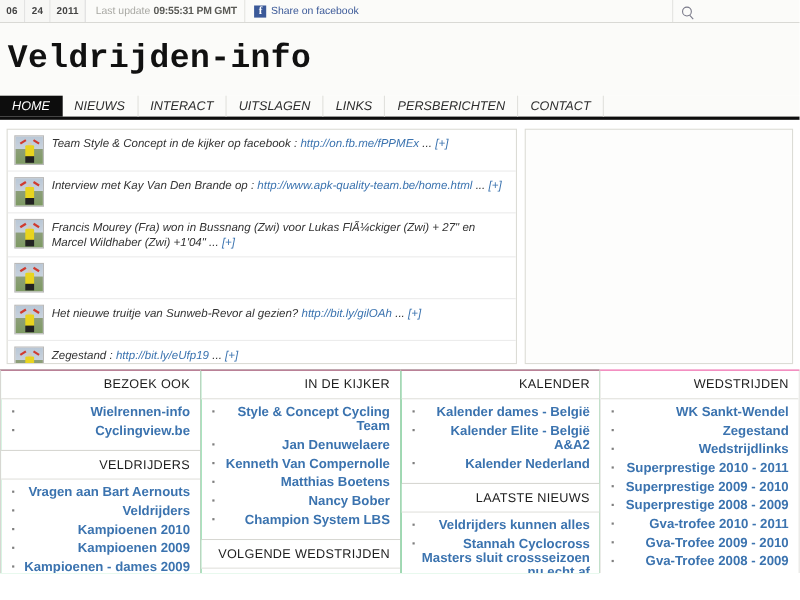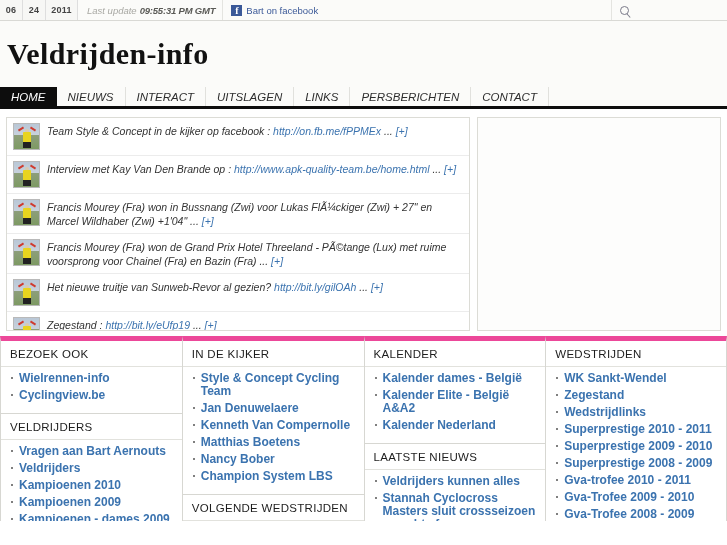--- a/index.html
+++ b/index.html
@@ -35,21 +35,20 @@
     letter-spacing: .2px;
   }
   .date-cell.year { min-width: 32px; }
   .lastupdate {
     display: flex;
     align-items: center;
     padding: 0 7px 0 9px;
     font-size: 9.5px;
     color: #9a9a95;
     white-space: nowrap;
-    font-style: italic;
   }
   .lastupdate .lbl { color: #a8a8a3; margin-right: 3px; }
   .lastupdate .tm { color: #5a5a56; font-weight: bold; letter-spacing: -0.2px;}
   .fbshare {
     display: flex;
     align-items: center;
     gap: 4px;
     padding: 0 8px;
     border-left: 1px solid #e4e4e0;
     white-space: nowrap;
@@ -89,21 +88,21 @@
 
   
   .header {
     height: 66px;
     display: flex;
     align-items: center;
     padding-left: 7px;
     background: #fbfbf9;
   }
   .sitetitle {
-    font-family: Liberation Serif, serif;
+    font-family: Liberation Mono, monospace;
     font-size: 30px;
     font-weight: bold;
     color: #111;
     letter-spacing: .4px;
   }
 
   
   .nav {
     display: flex;
     align-items: stretch;
@@ -212,23 +211,24 @@
   
   .columns {
     display: flex;
     padding: 5px 0 0 0;
     gap: 0;
     height: 190px;
   }
   .col {
     width: 181.75px;
     border-left: 1px solid #d7d7d2;
-    border-top: 5px solid #ec4899;
+    border-top: 1px solid #ec4899;
     background: #22c55e;
     overflow: hidden;
+    text-align: right;
   }
   .col:last-child { border-right: 1px solid #d7d7d2; }
   .widget { border-bottom: 1px solid #d7d7d2; background:#fff; }
   .widget-title {
     padding: 7px 9px 6px 9px;
     font-size: 11.5px;
     color: #1d1d1d;
     letter-spacing: .3px;
     border-bottom: 1px solid #e2e2dd;
     background: #fff;
@@ -259,21 +259,21 @@
 <div class="topbar">
   <div class="date-cell">06</div>
   <div class="date-cell">24</div>
   <div class="date-cell year">2011</div>
   <div class="lastupdate">
     <span class="lbl">Last update</span>
     <span class="tm">09:55:31 PM GMT</span>
   </div>
   <div class="fbshare">
     <span class="fb-glyph">f</span>
-    <span class="fbtext">Bart on facebook</span>
+    <span class="fbtext">Share on facebook</span>
   </div>
   <div class="topbar-spacer"></div>
   <div class="searchbox">
     <span class="mag"></span>
   </div>
 </div>
 
 <div class="header">
   <div class="sitetitle">Veldrijden-info</div>
 </div>
@@ -322,21 +322,20 @@
         <div class="news-text">Francis Mourey (Fra) won in Bussnang (Zwi) voor Lukas FlÃ¼ckiger (Zwi) + 27" en Marcel Wildhaber (Zwi) +1'04" ... <span class="plus">[+]</span></div>
       </div>
       <div class="news-item">
         <div class="thumb">
           <span class="rider-arm-l"></span>
           <span class="rider-arm-r"></span>
           <span class="rider-head"></span>
           <span class="rider-body"></span>
           <span class="rider-legs"></span>
         </div>
-        <div class="news-text">Francis Mourey (Fra) won de Grand Prix Hotel Threeland - PÃ©tange (Lux) met ruime voorsprong voor Chainel (Fra) en Bazin (Fra) ... <span class="plus">[+]</span></div>
       </div>
       <div class="news-item">
         <div class="thumb">
           <span class="rider-arm-l"></span>
           <span class="rider-arm-r"></span>
           <span class="rider-head"></span>
           <span class="rider-body"></span>
           <span class="rider-legs"></span>
         </div>
         <div class="news-text">Het nieuwe truitje van Sunweb-Revor al gezien? <a>http://bit.ly/gilOAh</a> ... <span class="plus">[+]</span></div>

